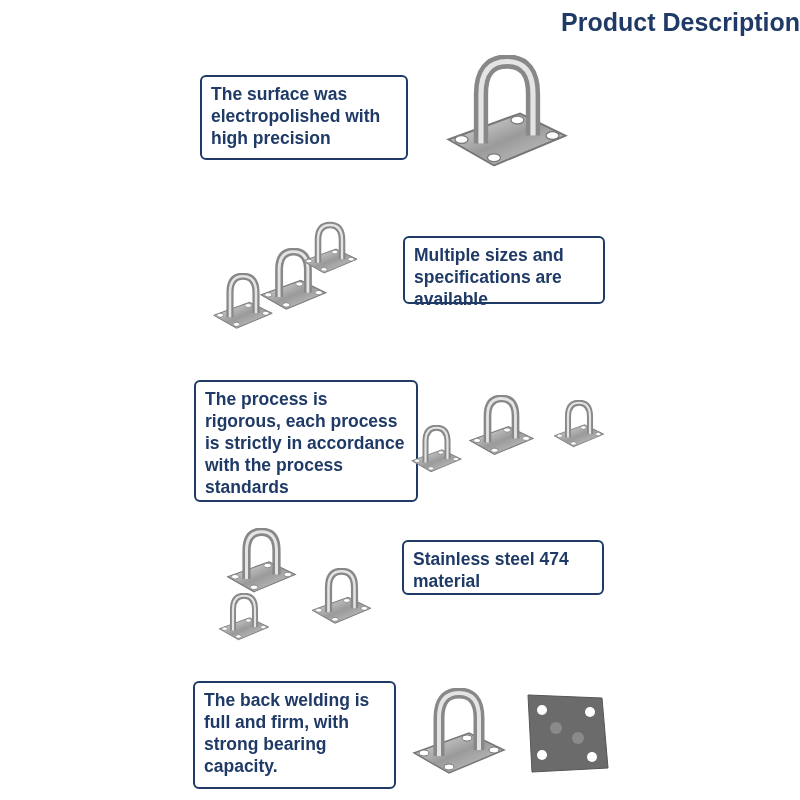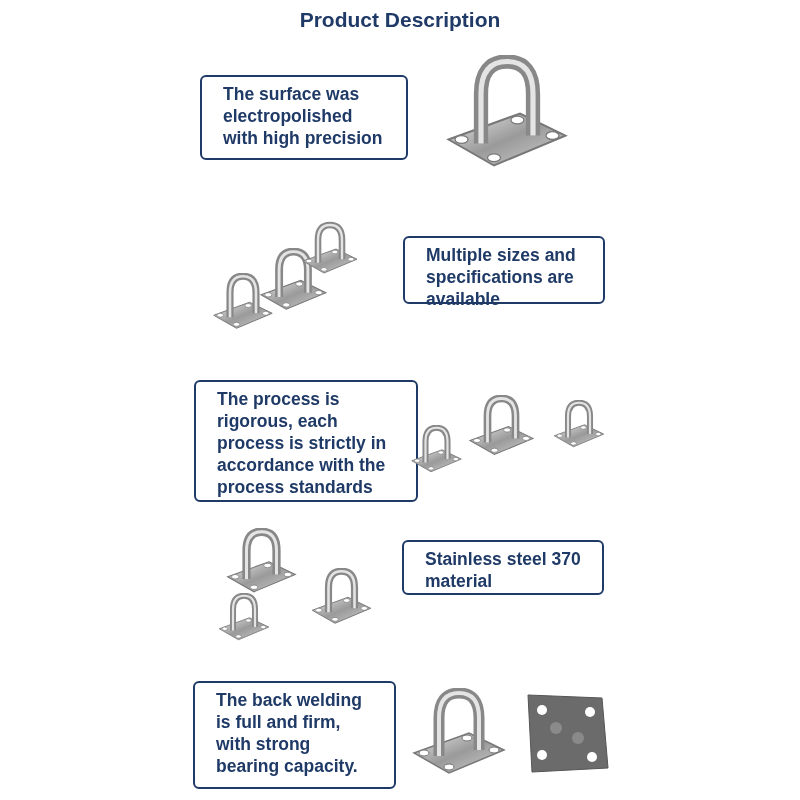--- a/index.html
+++ b/index.html
@@ -1,18 +1,18 @@
 <!DOCTYPE html>
 <html><head>
 <meta charset="utf-8">
 <style>
   html,body{margin:0;padding:0;background:#fff;}
   body{width:800px;height:800px;position:relative;overflow:hidden;font-family:"Liberation Sans",sans-serif;}
-  .title{position:absolute;left:0;right:0;top:8px;text-align:center;font-weight:bold;font-size:21px;color:#1f3a66;}
-  .box{position:absolute;border:2px solid #1f3a66;border-radius:6px;background:#fff;color:#1f3a66;font-weight:bold;font-size:17.5px;line-height:22px;padding:6px 21px;box-sizing:border-box;}
+  .title{position:absolute;left:0;right:0;top:8px;text-align:right;font-weight:bold;font-size:25px;color:#1f3a66;}
+  .box{position:absolute;border:2px solid #1f3a66;border-radius:6px;background:#fff;color:#1f3a66;font-weight:bold;font-size:17.5px;line-height:22px;padding:6px 9px;box-sizing:border-box;}
   .pic{position:absolute;}
 </style>
 </head>
 <body>
 
 <svg width="0" height="0" style="position:absolute">
   <defs>
     <linearGradient id="steel" x1="0" y1="0" x2="1" y2="1">
       <stop offset="0" stop-color="#e8e8e8"></stop>
       <stop offset="0.5" stop-color="#9a9a9a"></stop>
@@ -49,21 +49,21 @@
   <use href="#padeye" x="0" y="30" width="65" height="55"></use>
   <use href="#padeye" x="55" y="0" width="85" height="70"></use>
   <use href="#padeye" x="140" y="5" width="70" height="55"></use>
 </svg>
 
 <svg class="pic" style="left:204px;top:528px" width="180" height="120">
   <use href="#padeye" x="10" y="0" width="95" height="75"></use>
   <use href="#padeye" x="100" y="40" width="75" height="65"></use>
   <use href="#padeye" x="0" y="65" width="80" height="55"></use>
 </svg>
-<div class="box" style="left:402px;top:540px;width:202px;height:55px;">Stainless steel 370 material</div>
+<div class="box" style="left:402px;top:540px;width:202px;height:55px;">Stainless steel 474 material</div>
 
 <div class="box" style="left:193px;top:681px;width:203px;height:108px;">The back welding is full and firm, with strong bearing capacity.</div>
 <svg class="pic" style="left:404px;top:688px" width="110" height="100">
     <use href="#padeye" width="110" height="100"></use>
   </svg>
 <svg class="pic" style="left:520px;top:690px" width="90" height="85">
   <polygon points="8,5 82,8 88,78 12,82" fill="#6b6b6b" stroke="#555"></polygon>
   <circle cx="22" cy="20" r="5" fill="#fff"></circle>
     <circle cx="70" cy="22" r="5" fill="#fff"></circle>
   <circle cx="22" cy="65" r="5" fill="#fff"></circle>

